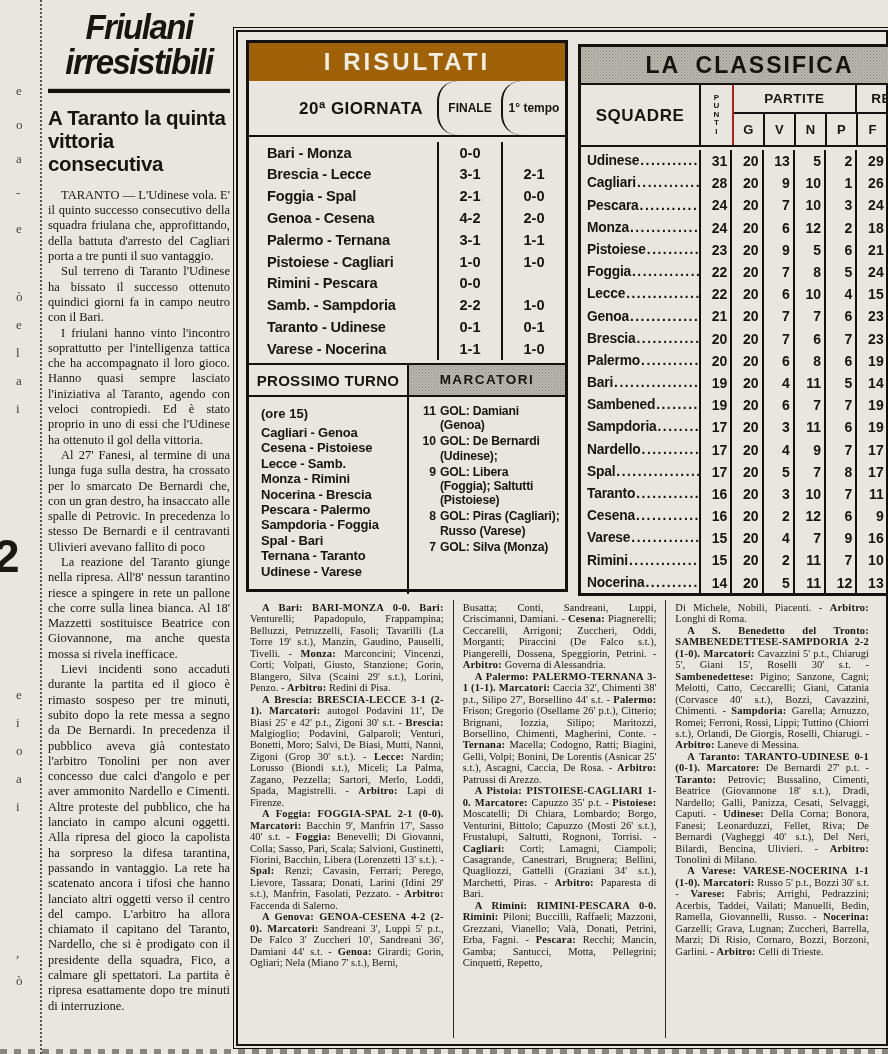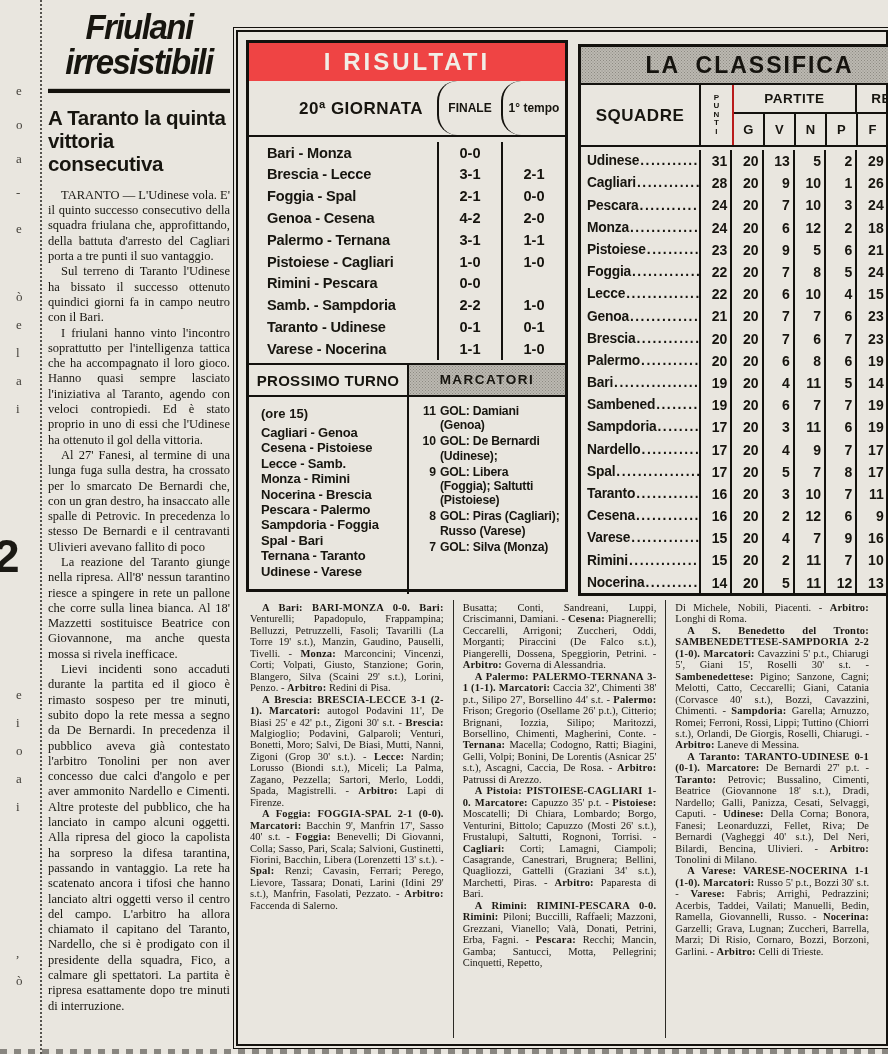--- a/index.html
+++ b/index.html
@@ -15,21 +15,21 @@
             font:italic 900 33px/1.0 "Liberation Sans",sans-serif;letter-spacing:-1.5px;
             text-align:center;transform:scaleY(1.05);}
   .subhead{margin:16px 0 0 0;font:700 20.5px/1.12 "Liberation Sans",sans-serif;letter-spacing:-.3px;}
   .abody{margin-top:12px;font:400 12.5px/15.3px "Liberation Serif",serif;text-align:justify;}
   .apara{margin:0;text-indent:13px;}
   
   .region{position:absolute;left:236px;top:30px;width:648px;height:1012px;
           border:2px solid #14120e;outline:1px solid #14120e;outline-offset:2px;}
   
   .res-box{position:absolute;left:8px;top:8px;width:322px;height:552px;border:3px solid #14120e;box-sizing:border-box;}
-  .res-banner{height:38px;background:#ef4444;color:#f1eee6;display:flex;align-items:center;justify-content:center;
+  .res-banner{height:38px;background:#a16207;color:#f1eee6;display:flex;align-items:center;justify-content:center;
               font:700 24px/1 "Liberation Sans",sans-serif;letter-spacing:3px;}
   .res-head{display:flex;height:54px;border-bottom:2px solid #14120e;}
   .rh-round{flex:1;display:flex;align-items:center;justify-content:center;font:700 17px/1 "Liberation Sans",sans-serif;letter-spacing:.5px;padding-left:36px;}
   .rh-fin,.rh-half{width:62px;border-left:2px solid #14120e;display:flex;align-items:center;justify-content:center;
                    font:700 12px/1 "Liberation Sans",sans-serif;border-radius:20px;}
   .res-rows{height:226px;padding-top:5px;box-sizing:border-box;border-radius:29px;}
   .rrow{display:flex;height:21.8px;align-items:center;}
   .rteam{flex:1;padding-left:18px;font:700 14.6px/1 "Liberation Sans",sans-serif;letter-spacing:-.2px;}
   .rsc,.rsc2{width:62px;align-self:stretch;display:flex;align-items:center;justify-content:center;
              font:700 14.6px/1 "Liberation Sans",sans-serif;}
@@ -499,20 +499,21 @@
             <span class="cv">20</span>
           </div>
         </div>
     </div>
 
     <div class="reports">
         <div class="rep-col">
           <p class="rpara"><b>A Bari: BARI-MONZA 0-0. Bari:</b> Venturelli; Papadopulo, Frappampina; Belluzzi, Petruzzelli, Fasoli; Tavarilli (La Torre 19' s.t.), Manzin, Gaudino, Pauselli, Tivelli. - <b>Monza:</b> Marconcini; Vincenzi, Corti; Volpati, Giusto, Stanzione; Gorin, Blangero, Silva (Scaini 29' s.t.), Lorini, Penzo. - <b>Arbitro:</b> Redini di Pisa.</p>
           <p class="rpara"><b>A Brescia: BRESCIA-LECCE 3-1 (2-1). Marcatori:</b> autogol Podavini 11', De Biasi 25' e 42' p.t., Zigoni 30' s.t. - <b>Brescia:</b> Malgioglio; Podavini, Galparoli; Venturi, Bonetti, Moro; Salvi, De Biasi, Mutti, Nanni, Zigoni (Grop 30' s.t.). - <b>Lecce:</b> Nardin; Lorusso (Biondi s.t.), Miceli; La Palma, Zagano, Pezzella; Sartori, Merlo, Loddi, Spada, Magistrelli. - <b>Arbitro:</b> Lapi di Firenze.</p>
           <p class="rpara"><b>A Foggia: FOGGIA-SPAL 2-1 (0-0). Marcatori:</b> Bacchin 9', Manfrin 17', Sasso 40' s.t. - <b>Foggia:</b> Benevelli; Di Giovanni, Colla; Sasso, Pari, Scala; Salvioni, Gustinetti, Fiorini, Bacchin, Libera (Lorenzetti 13' s.t.). - <b>Spal:</b> Renzi; Cavasin, Ferrari; Perego, Lievore, Tassara; Donati, Larini (Idini 29' s.t.), Manfrin, Fasolati, Pezzato. - <b>Arbitro:</b> Faccenda di Salerno.</p>
+          <p class="rpara"><b>A Genova: GENOA-CESENA 4-2 (2-0). Marcatori:</b> Sandreani 3', Luppi 5' p.t., De Falco 3' Zuccheri 10', Sandreani 36', Damiani 44' s.t. - <b>Genoa:</b> Girardi; Gorin, Ogliari; Nela (Miano 7' s.t.), Berni,</p>
         </div>
         <div class="rep-col">
           <p class="rpara noind">Busatta; Conti, Sandreani, Luppi, Criscimanni, Damiani. - <b>Cesena:</b> Piagnerelli; Ceccarelli, Arrigoni; Zuccheri, Oddi, Morganti; Piraccini (De Falco s.t.), Piangerelli, Dossena, Speggiorin, Petrini. - <b>Arbitro:</b> Governa di Alessandria.</p>
           <p class="rpara"><b>A Palermo: PALERMO-TERNANA 3-1 (1-1). Marcatori:</b> Caccia 32', Chimenti 38' p.t., Silipo 27', Borsellino 44' s.t. - <b>Palermo:</b> Frison; Gregorio (Osellame 26' p.t.), Citterio; Brignani, Iozzia, Silipo; Maritozzi, Borsellino, Chimenti, Magherini, Conte. - <b>Ternana:</b> Macella; Codogno, Ratti; Biagini, Gelli, Volpi; Bonini, De Lorentis (Asnicar 25' s.t.), Ascagni, Caccia, De Rosa. - <b>Arbitro:</b> Patrussi di Arezzo.</p>
           <p class="rpara"><b>A Pistoia: PISTOIESE-CAGLIARI 1-0. Marcatore:</b> Capuzzo 35' p.t. - <b>Pistoiese:</b> Moscatelli; Di Chiara, Lombardo; Borgo, Venturini, Bittolo; Capuzzo (Mosti 26' s.t.), Frustalupi, Saltutti, Rognoni, Torrisi. - <b>Cagliari:</b> Corti; Lamagni, Ciampoli; Casagrande, Canestrari, Brugnera; Bellini, Quagliozzi, Gattelli (Graziani 34' s.t.), Marchetti, Piras. - <b>Arbitro:</b> Paparesta di Bari.</p>
           <p class="rpara"><b>A Rimini: RIMINI-PESCARA 0-0. Rimini:</b> Piloni; Buccilli, Raffaeli; Mazzoni, Grezzani, Vianello; Valà, Donati, Petrini, Erba, Fagni. - <b>Pescara:</b> Recchi; Mancin, Gamba; Santucci, Motta, Pellegrini; Cinquetti, Repetto,</p>
         </div>
         <div class="rep-col">
           <p class="rpara noind">Di Michele, Nobili, Piacenti. - <b>Arbitro:</b> Longhi di Roma.</p>
           <p class="rpara"><b>A S. Benedetto del Tronto: SAMBENEDETTESE-SAMPDORIA 2-2 (1-0). Marcatori:</b> Cavazzini 5' p.t., Chiarugi 5', Giani 15', Roselli 30' s.t. - <b>Sambenedettese:</b> Pigino; Sanzone, Cagni; Melotti, Catto, Ceccarelli; Giani, Catania (Corvasce 40' s.t.), Bozzi, Cavazzini, Chimenti. - <b>Sampdoria:</b> Garella; Arnuzzo, Romei; Ferroni, Rossi, Lippi; Tuttino (Chiorri s.t.), Orlandi, De Giorgis, Roselli, Chiarugi. - <b>Arbitro:</b> Laneve di Messina.</p>

